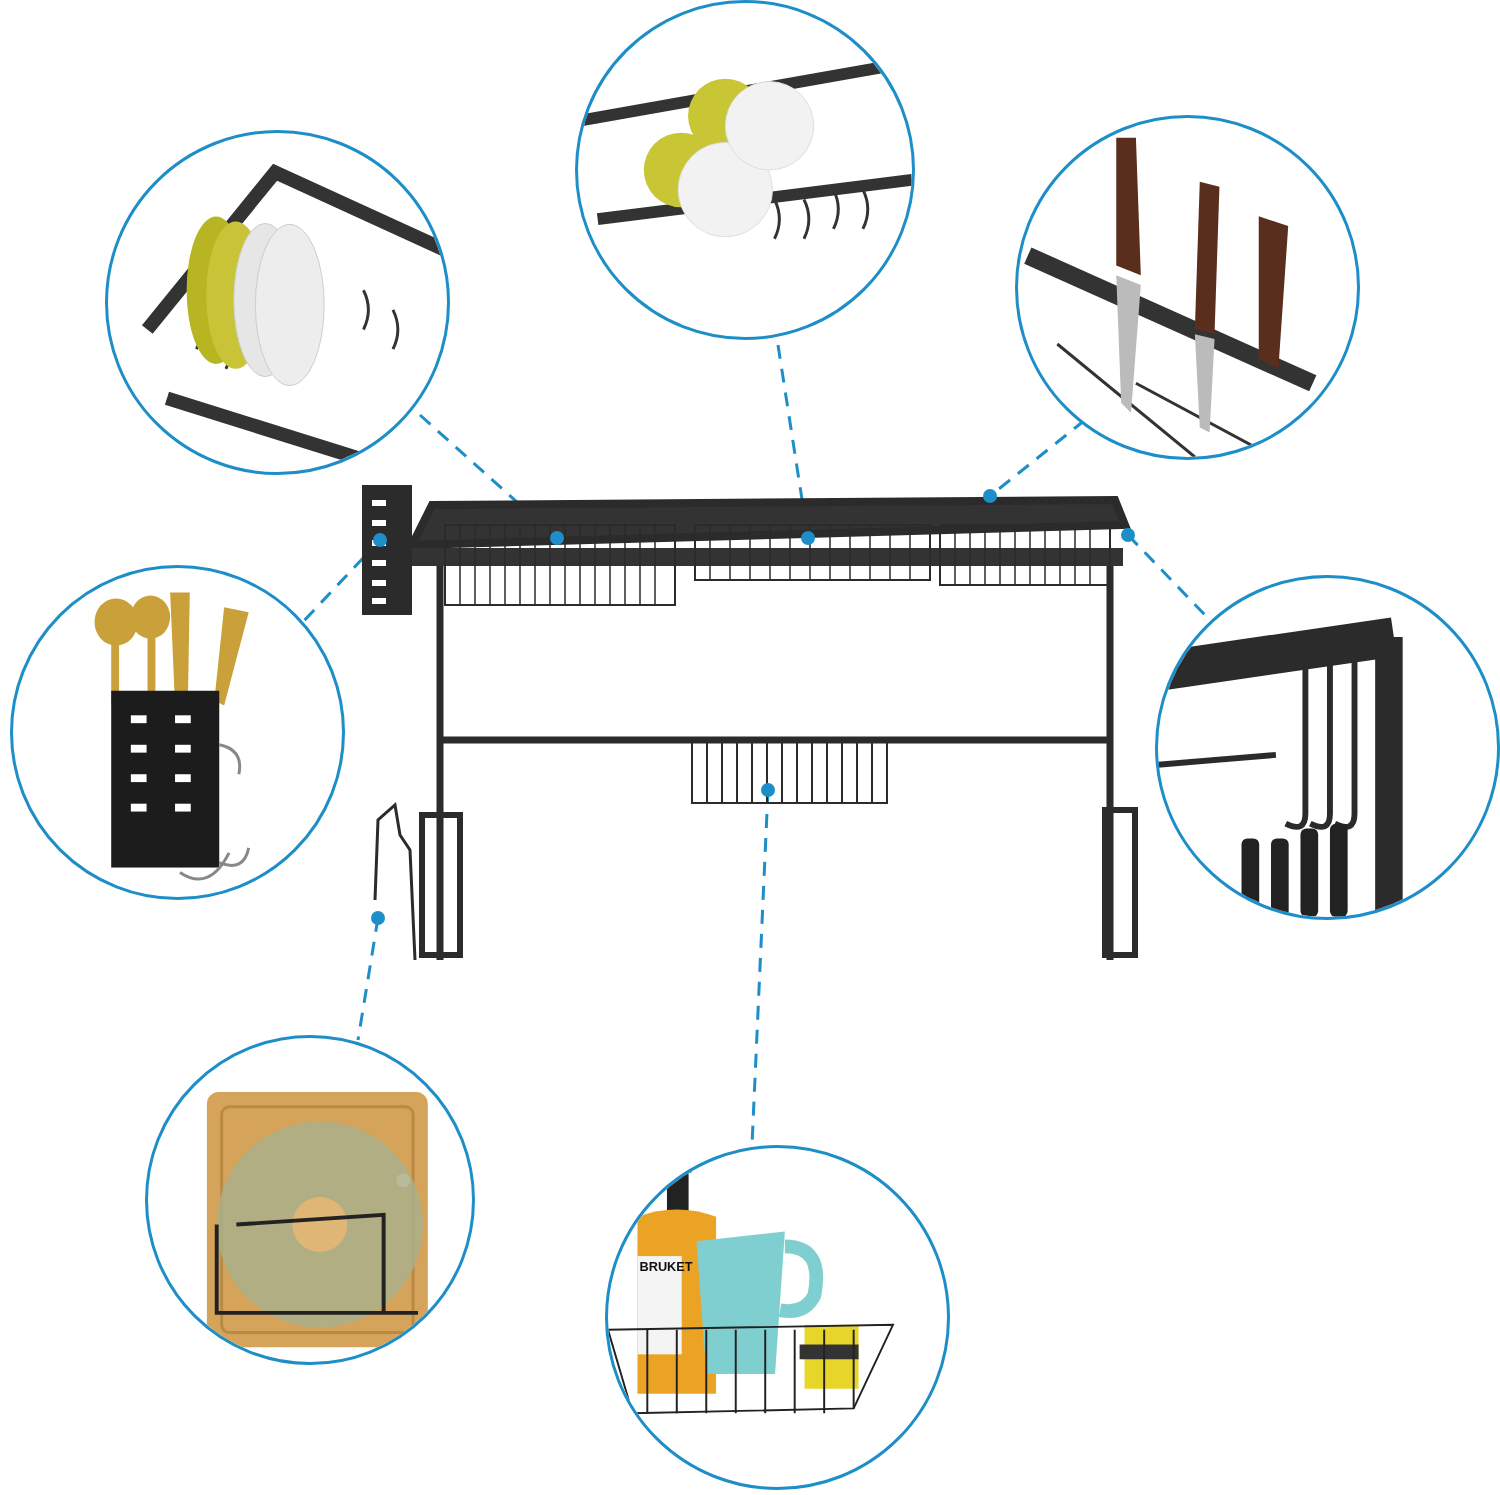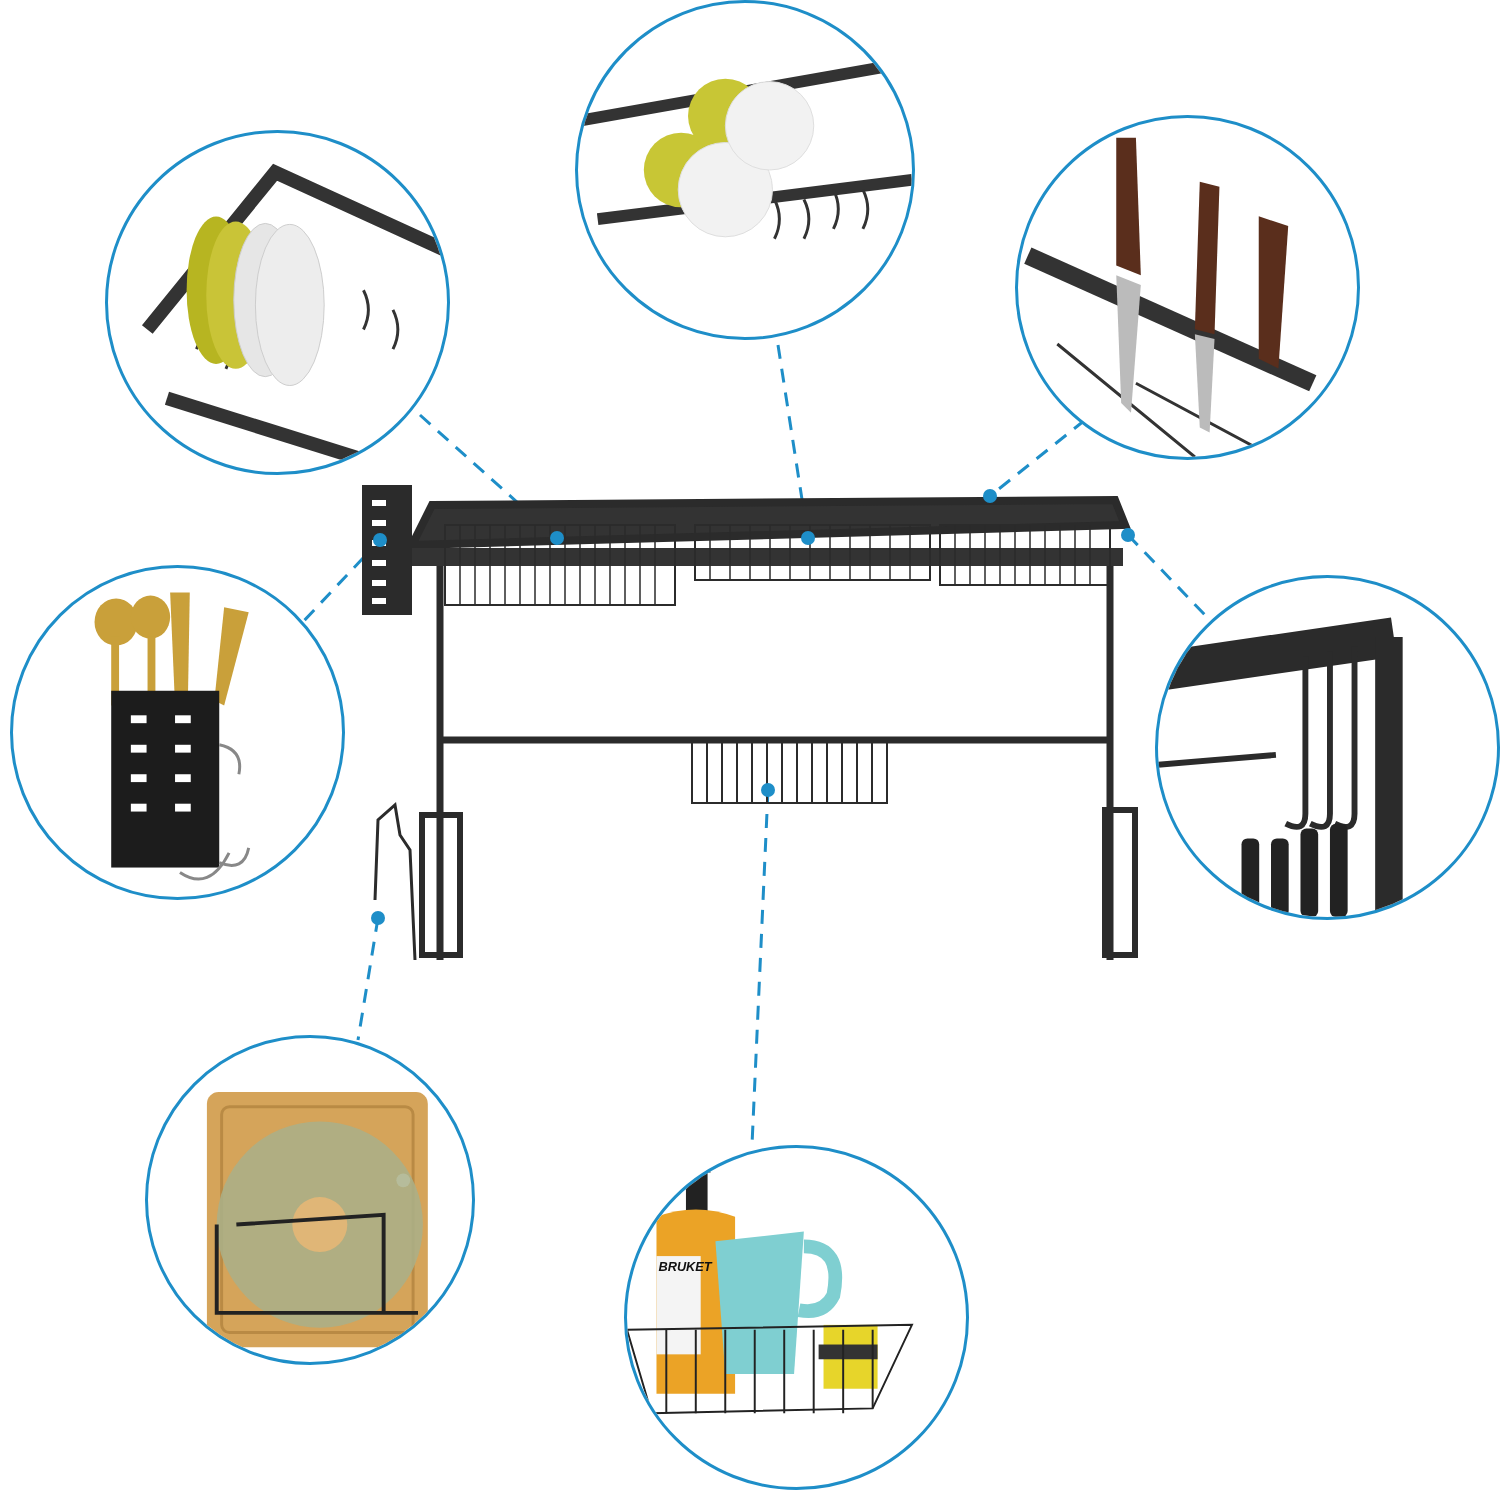--- a/index.html
+++ b/index.html
@@ -170,21 +170,21 @@
   <svg viewBox="0 0 330 330">
     <rect x="60" y="55" width="225" height="260" rx="12" fill="#d5a45a"></rect>
     <rect x="75" y="70" width="195" height="230" rx="8" fill="none" stroke="#b98a44" stroke-width="3"></rect>
     <circle cx="260" cy="145" r="7" fill="#fff"></circle>
     <circle cx="175" cy="190" r="105" fill="#a9b08a" opacity="0.85"></circle>
     <circle cx="175" cy="190" r="28" fill="#e0b677"></circle>
     <path d="M70 190 L70 280 L275 280 M90 190 L240 180 L240 280" stroke="#222" stroke-width="4" fill="none"></path>
   </svg>
 </div>
 
-<div class="circle" style="left:624px;top:1145px;width:345px;height:345px;font-style:italic;">
+<div class="circle" style="left:605px;top:1145px;width:345px;height:345px;">
   <svg viewBox="0 0 345 345">
     <rect x="55" y="0" width="30" height="25" fill="#222"></rect>
     <rect x="60" y="25" width="22" height="45" fill="#222"></rect>
     <path d="M30 70 Q70 55 110 70 L110 250 L30 250 Z" fill="#eba326"></path>
     <rect x="30" y="110" width="45" height="100" fill="#f4f4f4"></rect>
     <text class="label-text" x="32" y="125">BRUKET</text>
     <path d="M90 95 L180 85 L170 230 L100 230 Z" fill="#7fcfd1"></path>
     <path d="M180 100 q40 0 30 50 q-10 20 -35 15" stroke="#7fcfd1" stroke-width="14" fill="none"></path>
     <rect x="200" y="180" width="55" height="65" fill="#e7d52a"></rect>
     <rect x="195" y="200" width="60" height="15" fill="#333"></rect>

